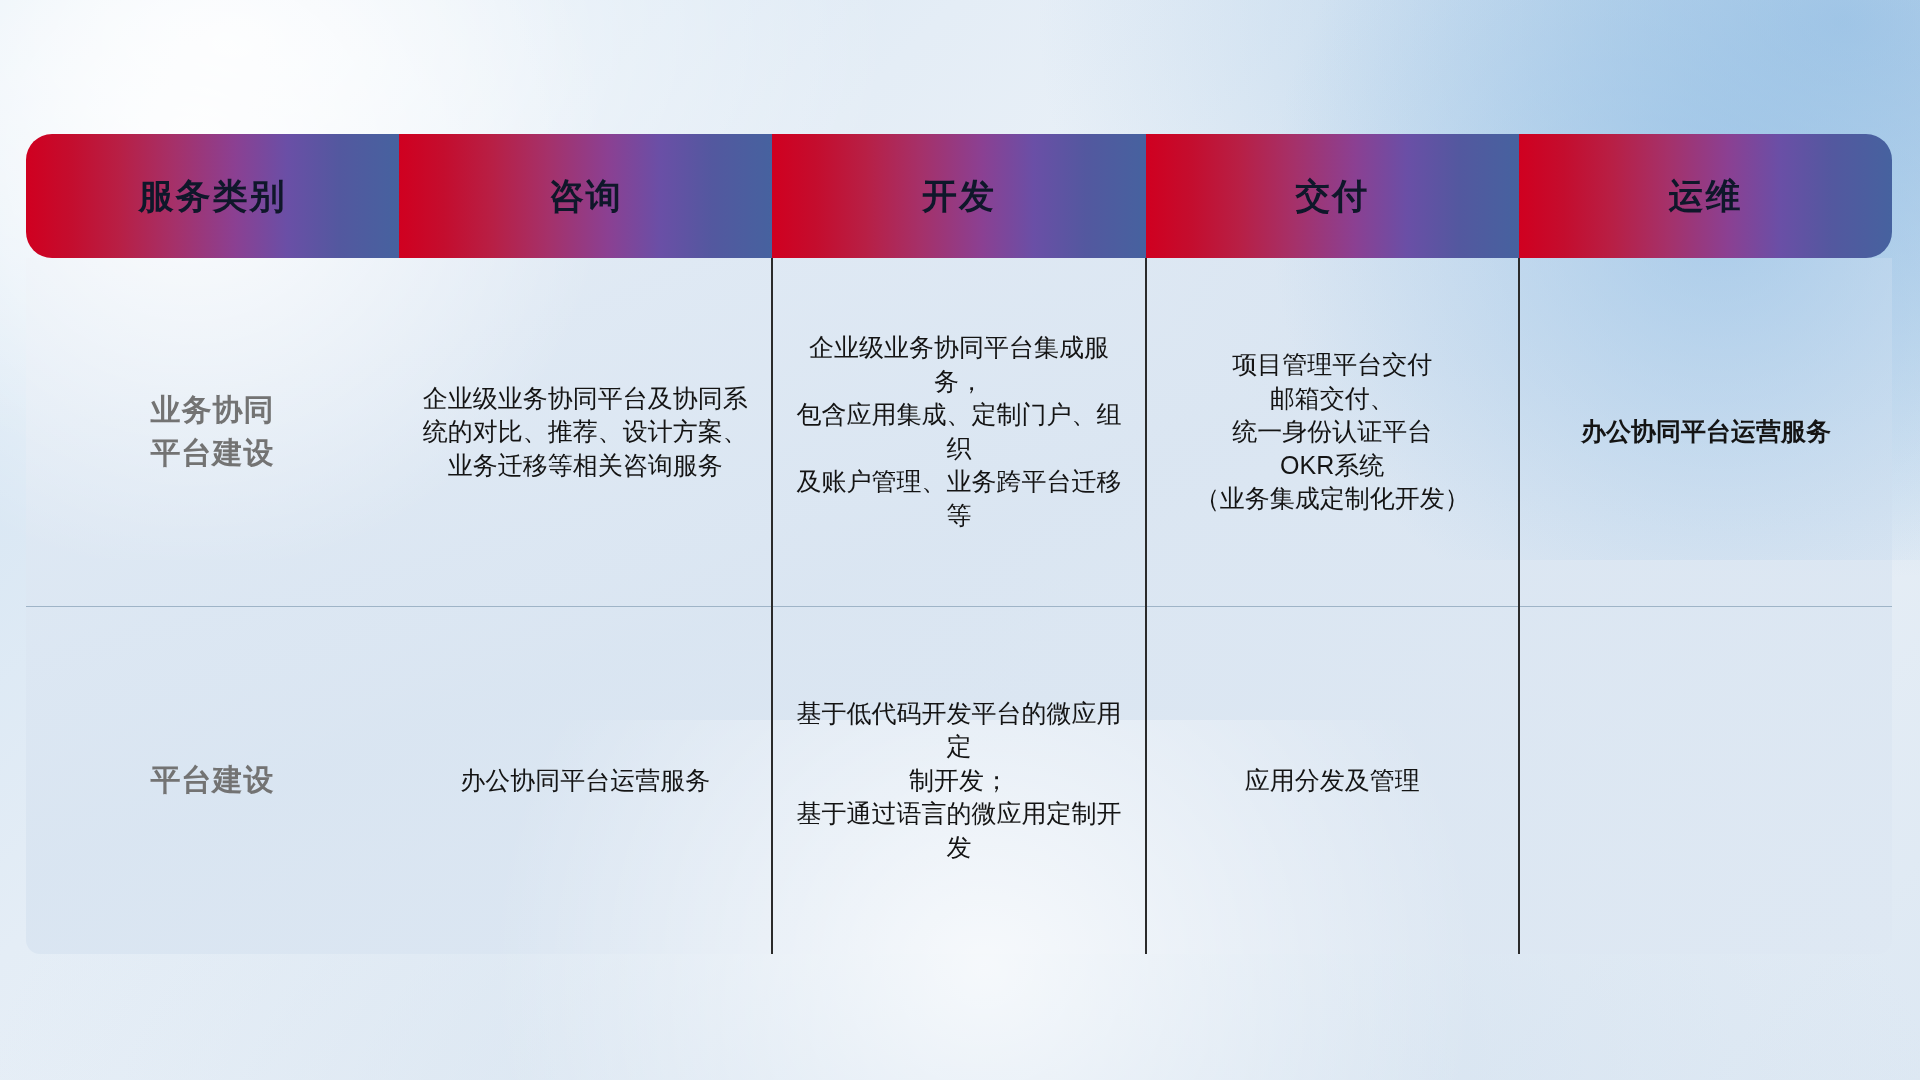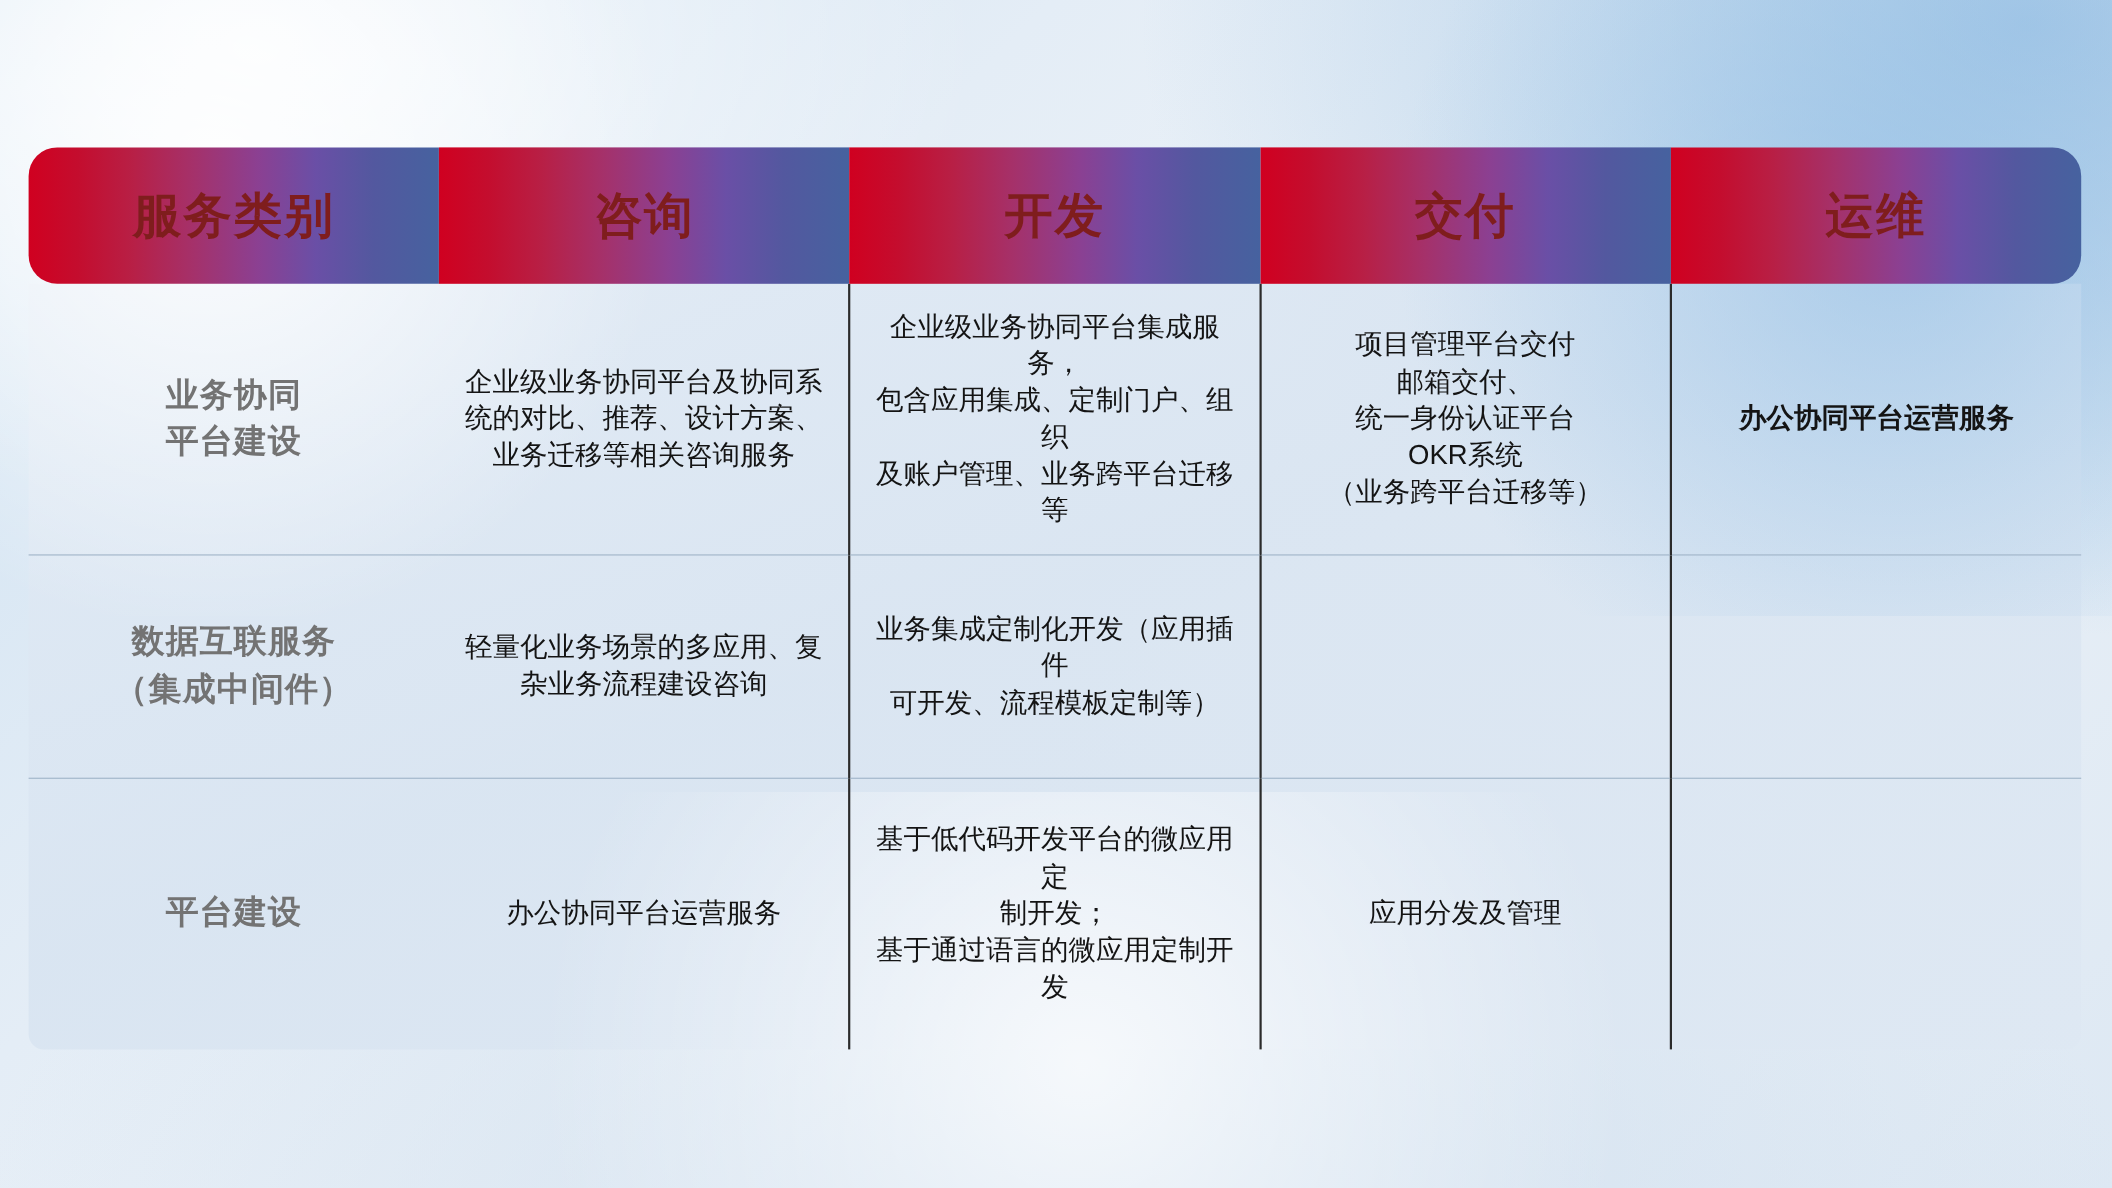--- a/index.html
+++ b/index.html
@@ -58,22 +58,22 @@
     table-layout: fixed;
   }
 
   
   thead tr {
     height: 124px;
   }
   thead th {
     padding: 0;
     border: none;
-    color: #7f1d1d;
-    font-size: 44px;
+    color: #0f172a;
+    font-size: 35px;
     font-weight: bold;
     letter-spacing: 2px;
     vertical-align: middle;
     position: relative;
   }
   .head-bg {
     position: absolute;
     inset: 0;
     background: linear-gradient(90deg,
         #d00020 0%,
@@ -197,44 +197,24 @@
         <td>
             <span class="cell-text">企业级业务协同平台集成服务，
 包含应用集成、定制门户、组织
 及账户管理、业务跨平台迁移等</span>
           </td>
         <td>
             <span class="cell-text">项目管理平台交付
 邮箱交付、
 统一身份认证平台
 OKR系统
-（业务跨平台迁移等）</span>
+（业务集成定制化开发）</span>
           </td>
         <td>
             <span class="cell-text">办公协同平台运营服务</span>
-          </td>
-      </tr>
-      <tr class="row-mid">
-        <td>
-            <span class="cell-text">数据互联服务
-（集成中间件）</span>
-          </td>
-        <td>
-            <span class="cell-text">轻量化业务场景的多应用、复
-杂业务流程建设咨询</span>
-          </td>
-        <td>
-            <span class="cell-text">业务集成定制化开发（应用插件
-可开发、流程模板定制等）</span>
-          </td>
-        <td>
-            <span class="cell-text"></span>
-          </td>
-        <td>
-            <span class="cell-text"></span>
           </td>
       </tr>
       <tr class="row-last">
         <td>
             <span class="cell-text">平台建设</span>
           </td>
         <td>
             <span class="cell-text">办公协同平台运营服务</span>
           </td>
         <td>

